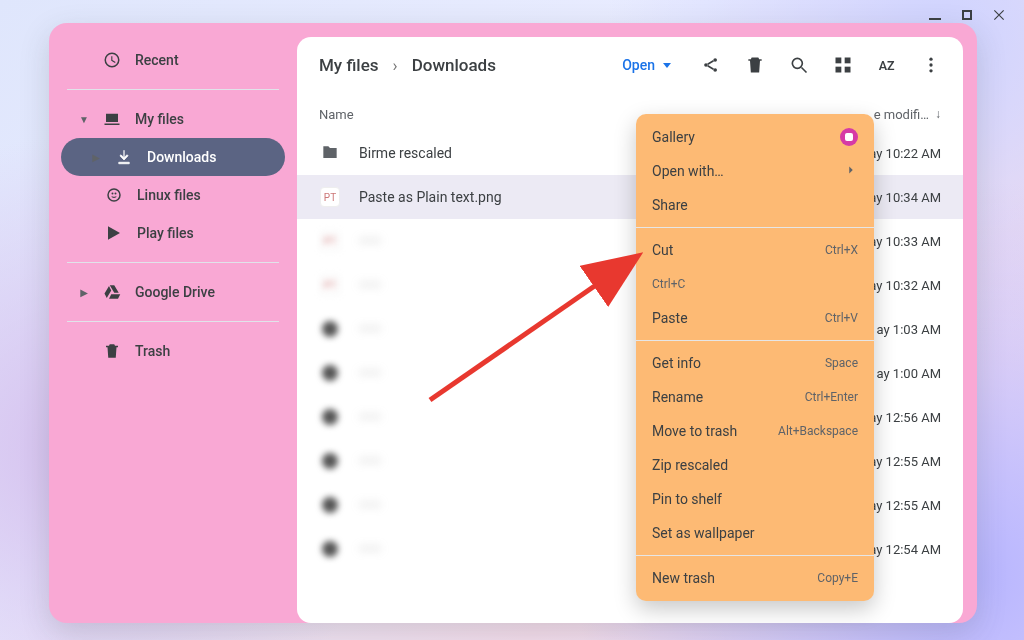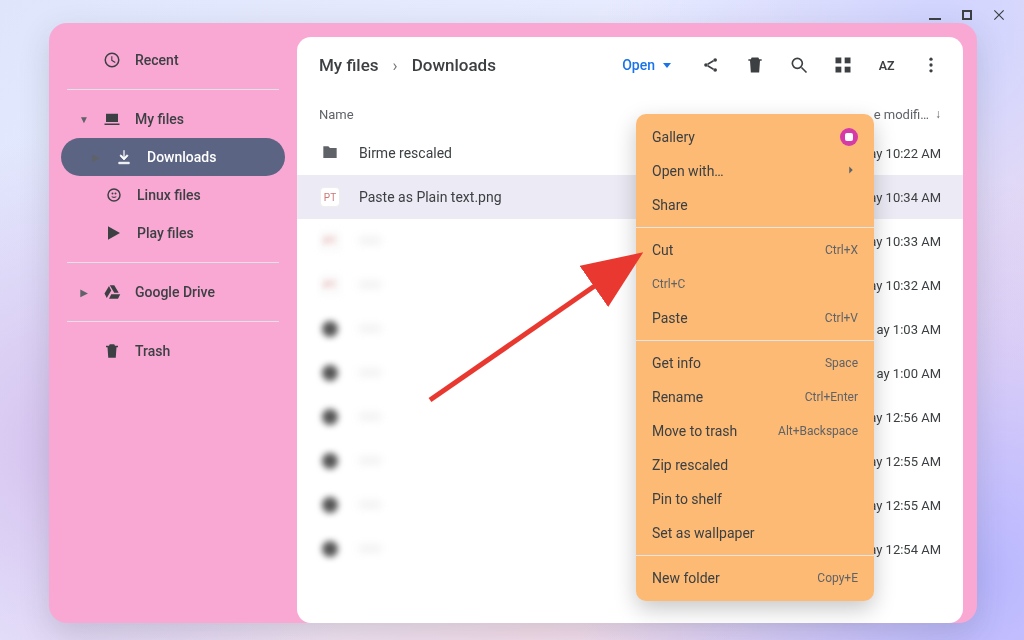--- a/index.html
+++ b/index.html
@@ -347,21 +347,21 @@
       <span class="lbl">Zip rescaled</span>
     </div>
     <div class="ctxrow">
       <span class="lbl">Pin to shelf</span>
     </div>
     <div class="ctxrow">
       <span class="lbl">Set as wallpaper</span>
     </div>
     <hr>
     <div class="ctxrow">
-      <span class="lbl">New folder</span>
+      <span class="lbl">New trash</span>
       <span class="acc">Copy+E</span>
     </div>
   </div>
 
 <div class="arrow-ann">
   <svg viewBox="0 0 230 160">
     <defs>
         <marker id="ah" markerWidth="12" markerHeight="12" refX="10" refY="5" orient="auto">
       <path d="M0 0L12 5L0 10z" fill="#e8382f"></path>
         </marker>

